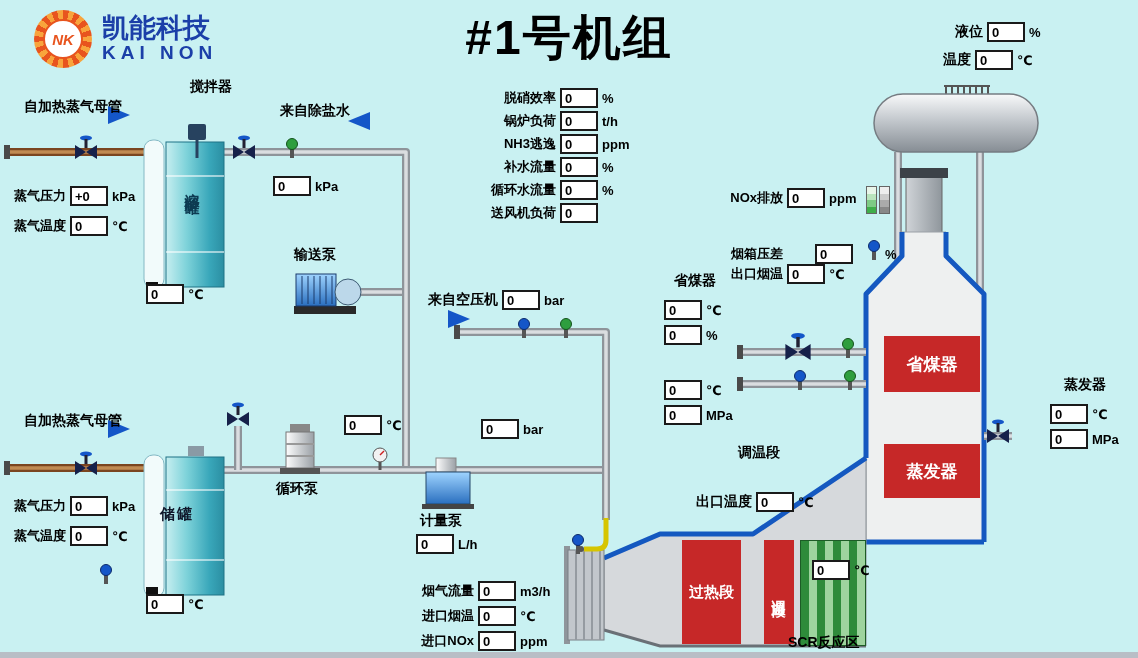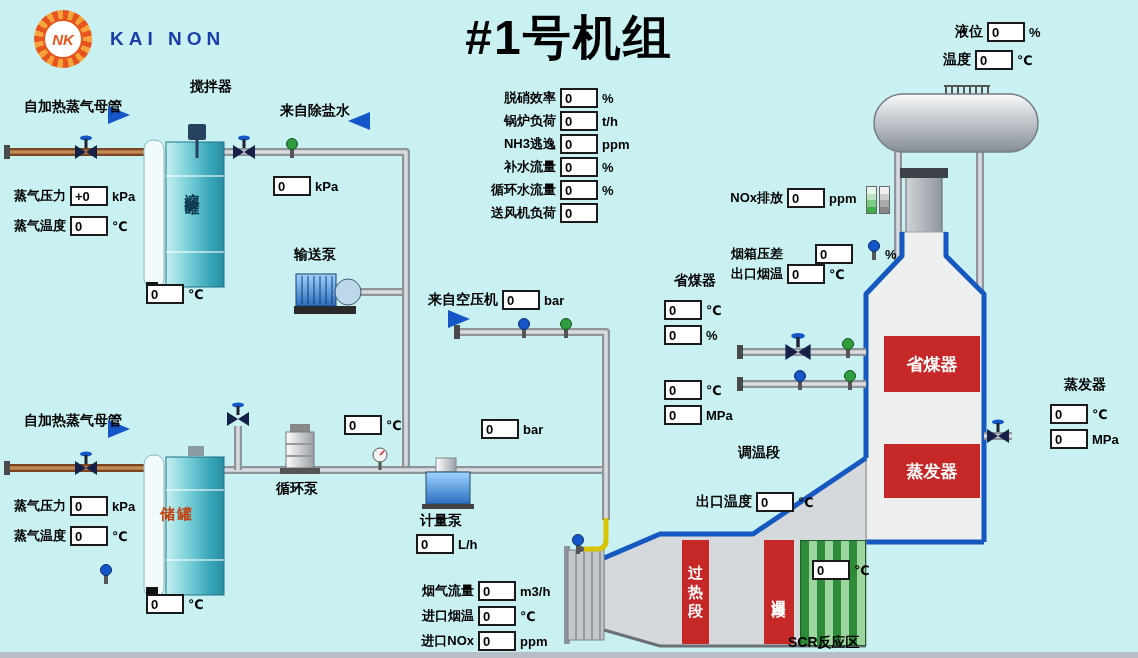--- a/index.html
+++ b/index.html
@@ -28,21 +28,21 @@
   
   .blk{position:absolute;z-index:2;display:flex;align-items:center;justify-content:center;
        color:#fff;font-weight:bold;text-align:center;}
   .red{background:#c62828;}
   .vtx{writing-mode:vertical-rl;text-orientation:upright;letter-spacing:2px;}
   #blk-scrzone{background:repeating-linear-gradient(90deg,#2e8b3a 0 8px,#9ed49e 8px 16px);
                border:1px solid #1d5c26;}
   
   .title{position:absolute;left:0;right:0;top:6px;text-align:center;z-index:3;
          font-size:48px;font-weight:900;letter-spacing:2px;}
-  .logo{position:absolute;left:34px;top:10px;z-index:3;display:flex;gap:18px;align-items:center;}
+  .logo{position:absolute;left:34px;top:10px;z-index:3;display:flex;gap:10px;align-items:center;}
   .sun{position:relative;width:58px;height:58px;border-radius:50%;
        background:repeating-conic-gradient(#e8541e 0 12deg,#f8a43c 12deg 24deg);}
   .sun-core{position:absolute;inset:9px;background:#fff;border:2px solid #e8541e;border-radius:50%;
             display:flex;align-items:center;justify-content:center;font-weight:900;font-style:italic;
             color:#e8541e;font-size:15px;}
   .logo-cn{font-size:27px;font-weight:900;color:#1b3fa8;line-height:1.05;}
   .logo-en{font-size:19px;font-weight:bold;color:#1b3fa8;letter-spacing:5px;}
   
   .gaugebar{position:absolute;z-index:3;width:9px;height:26px;border:1px solid #666;
             display:flex;flex-direction:column;background:#fff;}
@@ -226,21 +226,21 @@
       <polygon points="108,420 108,438 130,429"></polygon>
     </g>
   </svg>
 
   <div class="blk red" style="left:884px;top:336px;width:96px;height:56px;font-size:17px;">
     <span>省煤器</span>
   </div>
   <div class="blk red" style="left:884px;top:444px;width:96px;height:54px;font-size:17px;">
     <span>蒸发器</span>
   </div>
-  <div class="blk red" style="left:682px;top:540px;width:27px;height:104px;font-size:15px;">
+  <div class="blk red" style="left:682px;top:540px;width:59px;height:104px;font-size:15px;">
     <span>过热段</span>
   </div>
   <div class="blk red" style="left:764px;top:540px;width:30px;height:104px;font-size:14px;">
     <span class="vtx">调温段</span>
   </div>
   <div class="blk" id="blk-scrzone" style="left:800px;top:540px;width:64px;height:104px;"></div>
 
   <div class="gaugebar" style="left:866px;top:186px;">
     <div class="seg" style="background:#e8f5e9"></div>
     <div class="seg" style="background:#b9e4bd"></div>
@@ -252,31 +252,32 @@
     <div class="seg" style="background:#ccc"></div>
     <div class="seg" style="background:#aaa"></div>
     <div class="seg" style="background:#888"></div>
   </div>
 
   <div class="logo">
     <div class="sun">
       <div class="sun-core">NK</div>
     </div>
     <div>
+      <div class="logo-cn">凯能科技</div>
       <div class="logo-en">KAI NON</div>
     </div>
   </div>
   <div class="title">#1号机组</div>
 
   <div class="hd" style="left:190px;top:78px;">搅拌器</div>
   <div class="hd" style="left:24px;top:98px;">自加热蒸气母管</div>
   <div class="hd" style="left:280px;top:102px;">来自除盐水</div>
   <div class="hd" style="left:24px;top:412px;">自加热蒸气母管</div>
   <div class="vlabel" style="left:182px;top:180px;">溶解罐</div>
-  <div class="hd" style="left:160px;top:505px;color:#c2410c;font-size:15px;letter-spacing:2px;">储罐</div>
+  <div class="hd" style="left:160px;top:505px;color:#0f172a;font-size:15px;letter-spacing:2px;">储罐</div>
   <div class="hd" style="left:294px;top:246px;">输送泵</div>
   <div class="hd" style="left:276px;top:480px;">循环泵</div>
   <div class="hd" style="left:420px;top:512px;">计量泵</div>
   <div class="hd" style="left:674px;top:272px;">省煤器</div>
   <div class="hd" style="left:738px;top:444px;">调温段</div>
   <div class="hd" style="left:1064px;top:376px;">蒸发器</div>
   <div class="hd" style="left:788px;top:634px;z-index:3;">SCR反应区</div>
 
   <div class="fg" style="left:943px;top:22px;margin-left:12px;">
     <span class="lbl w28">液位</span>

